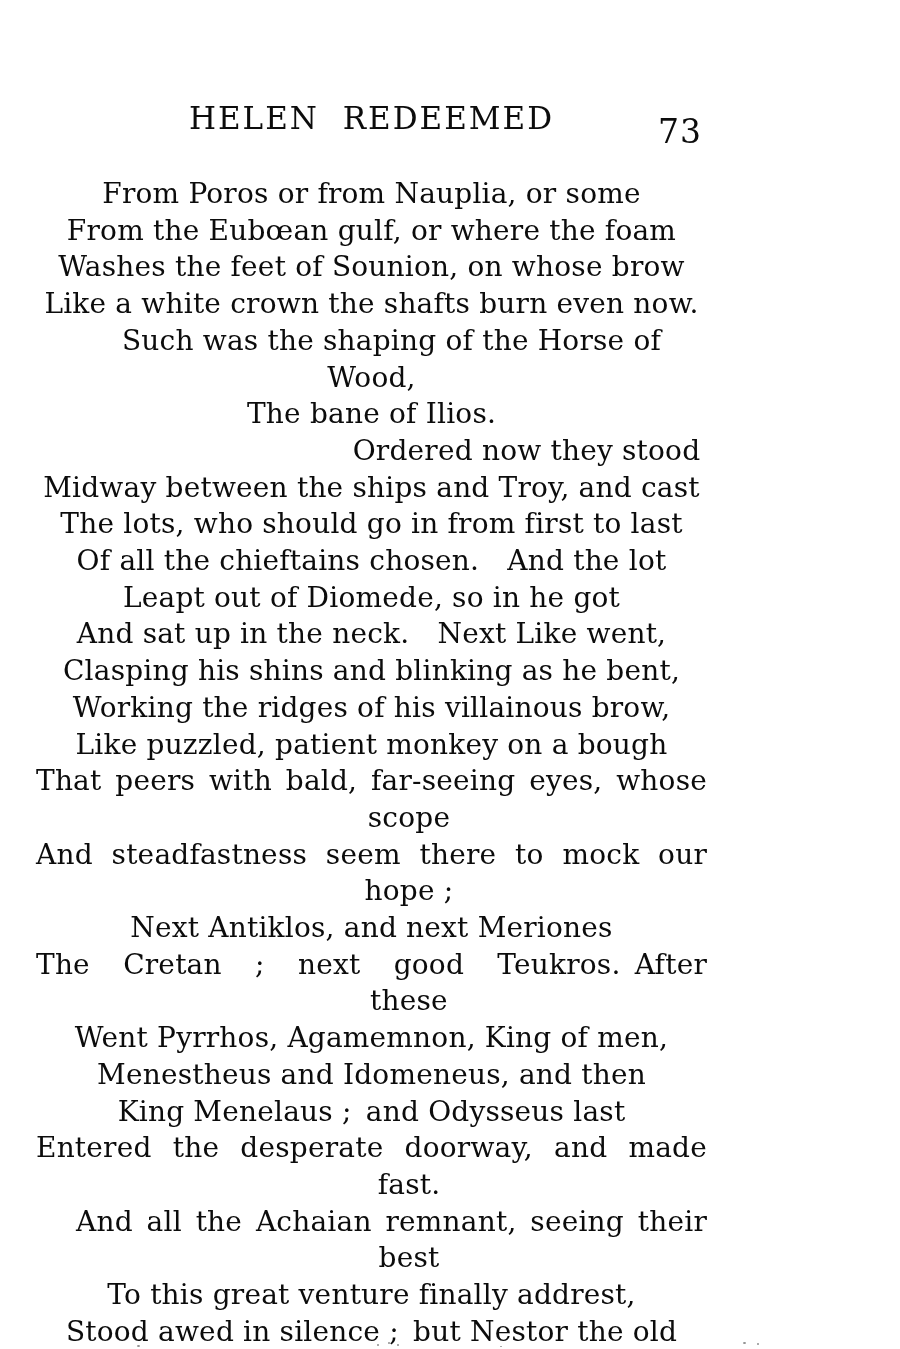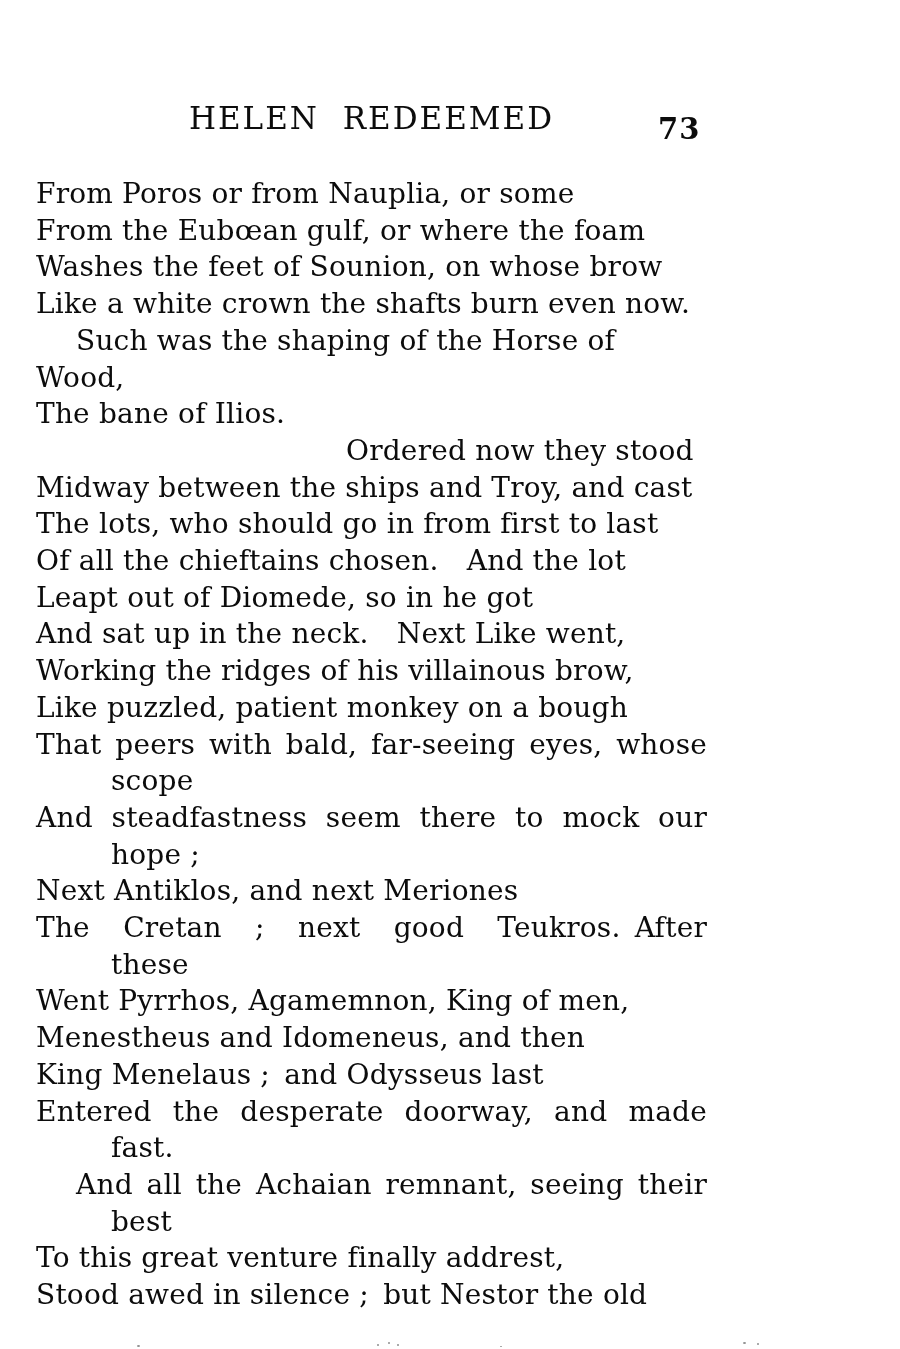--- a/index.html
+++ b/index.html
@@ -21,34 +21,33 @@
     text-align: center;
     font-size: 31px;
     letter-spacing: 2px;
     word-spacing: 12px;
     white-space: nowrap;
   }
   .page-number {
     position: absolute;
     top: 112px;
     left: 658px;
-    font-size: 29px;
+    font-size: 33px;
     letter-spacing: 1px;
-    font-weight: bold;
   }
   .poem {
     position: absolute;
     top: 176px;
     left: 36px;
     width: 671px;
     font-size: 28px;
     line-height: 36.7px;
     letter-spacing: 0.2px;
   }
-  .line { min-height: 36.7px; }
+  .line { min-height: 36.7px; text-align: center; }
   .line.offset      { margin-left: 310px; }
   .line.para-indent { text-indent: 40px; }
   .line.hang        { margin-left: 75px; }
   .line.justify     { text-align: justify; text-align-last: justify; }
   .line.para-indent.justify { text-align: justify; text-align-last: justify; }
   .speckle {
     position: absolute;
     background: #8f8f8f;
     border-radius: 50%;
   }
@@ -68,20 +67,21 @@
       <div class="line ">Washes the feet of Sounion, on whose brow</div>
       <div class="line ">Like a white crown the shafts burn even now.</div>
       <div class="line para-indent">Such was the shaping of the Horse of Wood,</div>
       <div class="line ">The bane of Ilios.</div>
       <div class="line offset">Ordered now they stood</div>
       <div class="line ">Midway between the ships and Troy, and cast</div>
       <div class="line ">The lots, who should go in from first to last</div>
       <div class="line ">Of all the chieftains chosen. And the lot</div>
       <div class="line ">Leapt out of Diomede, so in he got</div>
       <div class="line ">And sat up in the neck. Next Like went,</div>
+      <div class="line ">Clasping his shins and blinking as he bent,</div>
       <div class="line ">Working the ridges of his villainous brow,</div>
       <div class="line ">Like puzzled, patient monkey on a bough</div>
       <div class="line justify">That peers with bald, far-seeing eyes, whose</div>
       <div class="line hang">scope</div>
       <div class="line justify">And steadfastness seem there to mock our</div>
       <div class="line hang">hope ;</div>
       <div class="line ">Next Antiklos, and next Meriones</div>
       <div class="line justify">The Cretan ; next good Teukros. After</div>
       <div class="line hang">these</div>
       <div class="line ">Went Pyrrhos, Agamemnon, King of men,</div>

